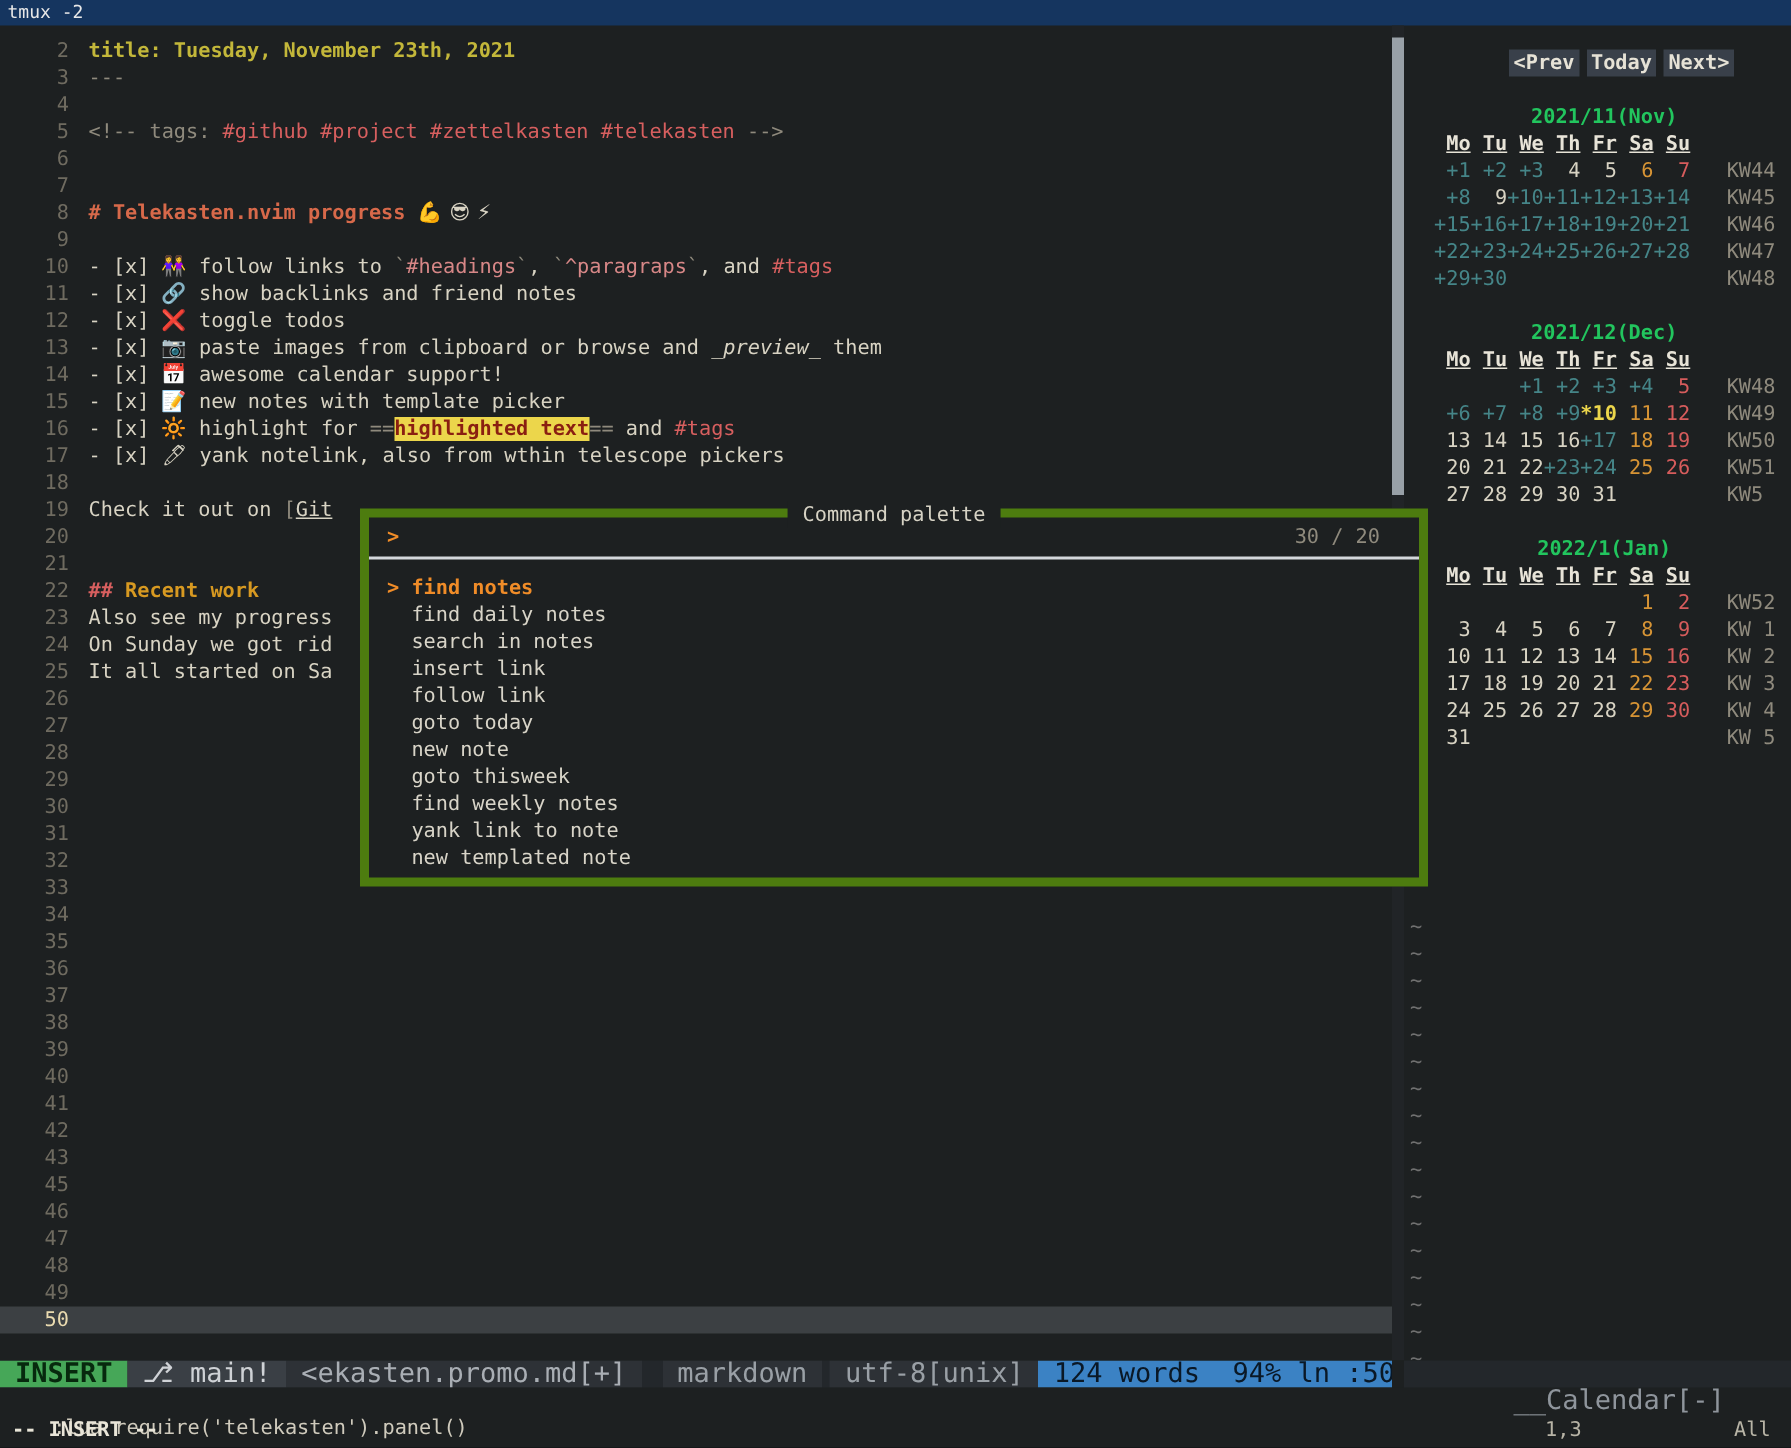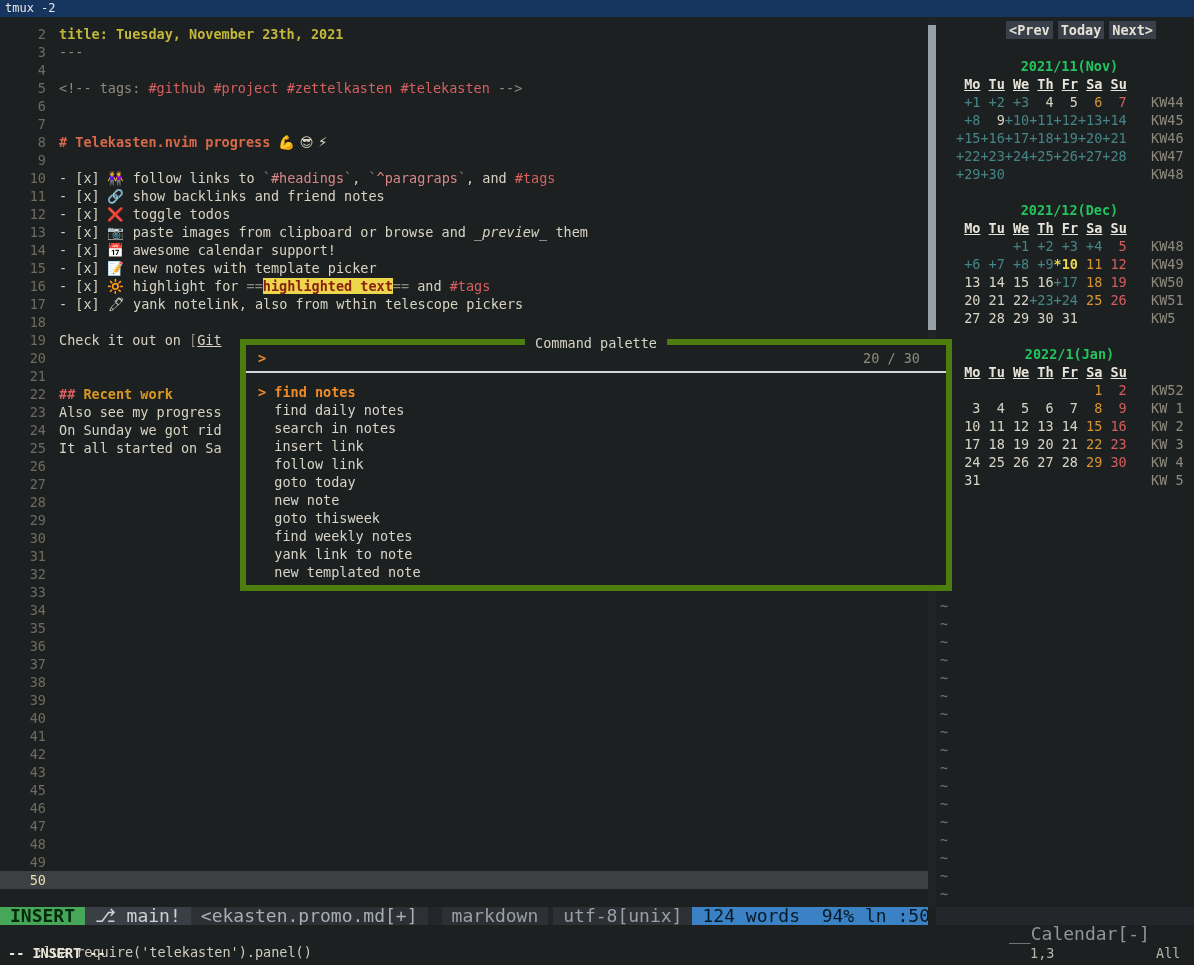--- a/index.html
+++ b/index.html
@@ -29,21 +29,21 @@
   .sg-link{color:#d8d3c3;text-decoration:underline;}
   .sg-em{color:#d8d3c3;font-style:italic;}
   .sg-hl{background:#ecd64b;color:#8a1f11;font-weight:bold;}
   .sg-emoji{font-family:"DejaVu Sans","Liberation Sans",sans-serif;}
 
   
   .scrollbar{position:absolute;left:928px;top:17px;width:8px;height:890px;background:#212427;}
   .scroll-thumb{position:absolute;left:0;top:8px;width:8px;height:305px;background:#98a0a7;}
 
   
-  .calendar{position:absolute;left:936px;top:17px;width:258px;height:890px;box-sizing:border-box;padding-top:4px;overflow:hidden;}
+  .calendar{position:absolute;left:936px;top:17px;width:258px;height:890px;box-sizing:border-box;padding-top:16px;overflow:hidden;}
   .cal-nav{height:18px;line-height:18px;padding-left:70px;display:flex;}
   .cal-btn{background:#39404a;color:#e6e2d6;font-weight:bold;padding:0 3px;margin-right:5px;}
   .cal-row{height:18px;line-height:18px;white-space:pre;padding-left:20px;color:#d8d3c3;}
   .cal-row.cal-title{width:227px;text-align:center;color:#22c55e;font-weight:bold;}
   .cd-h{font-weight:bold;color:#e8e4d8;text-decoration:underline;}
   .cd-n{color:#458588;}
   .cd-d{color:#d8d3c3;}
   .cd-a{color:#d79435;}
   .cd-u{color:#d65c5c;}
   .cd-t{color:#ecd64b;font-weight:bold;}
@@ -210,21 +210,21 @@
         <div class="cal-row tilde">~</div>
         <div class="cal-row tilde">~</div>
         <div class="cal-row tilde">~</div>
       </div>
   </div>
 
   <div class="palette">
     <span class="palette-title">Command palette</span>
     <div class="palette-prompt-row">
       <span class="prompt-char">&gt;</span>
-      <span class="prompt-counter">20 / 30</span>
+      <span class="prompt-counter">30 / 20</span>
     </div>
     <div class="palette-sep"></div>
     <div class="palette-items">
         <div class="p-item selected"><span class="p-marker">&gt; </span><span class="p-label">find notes</span></div>
         <div class="p-item"><span class="p-marker">  </span><span class="p-label">find daily notes</span></div>
         <div class="p-item"><span class="p-marker">  </span><span class="p-label">search in notes</span></div>
         <div class="p-item"><span class="p-marker">  </span><span class="p-label">insert link</span></div>
         <div class="p-item"><span class="p-marker">  </span><span class="p-label">follow link</span></div>
         <div class="p-item"><span class="p-marker">  </span><span class="p-label">goto today</span></div>
         <div class="p-item"><span class="p-marker">  </span><span class="p-label">new note</span></div>

